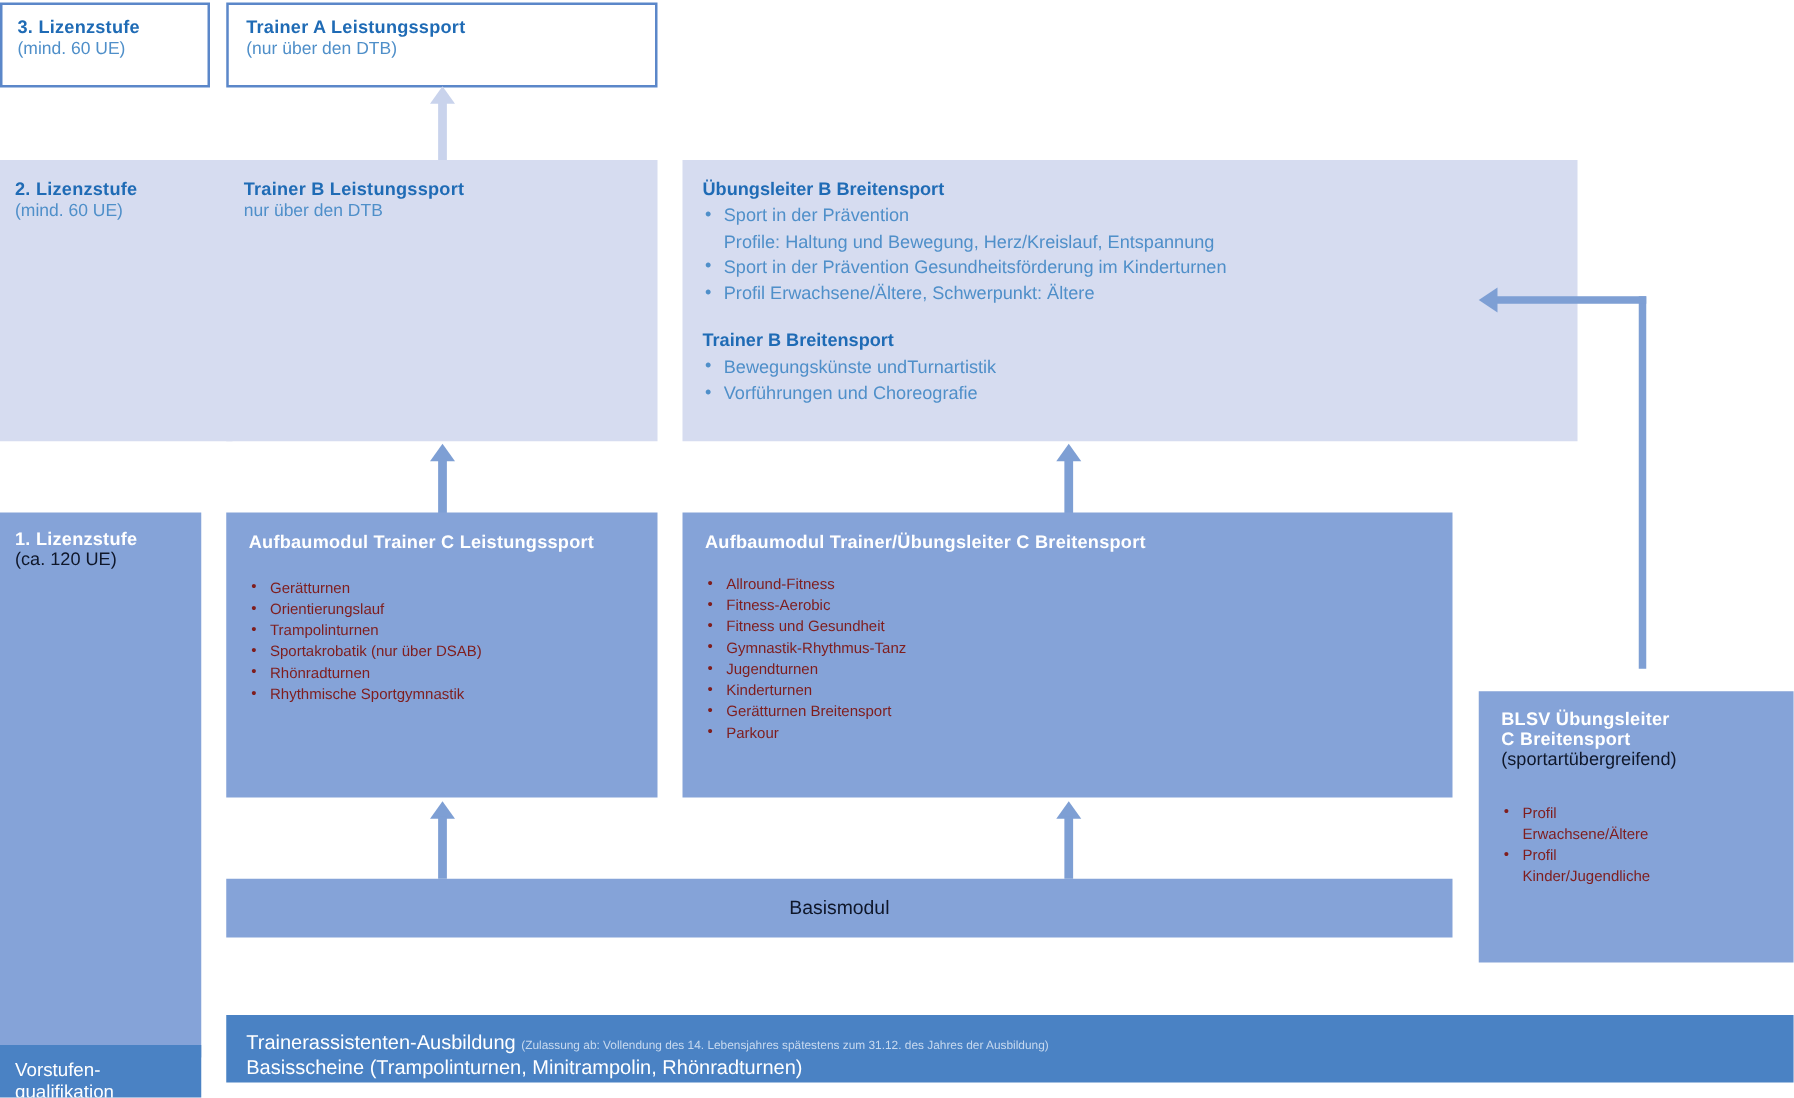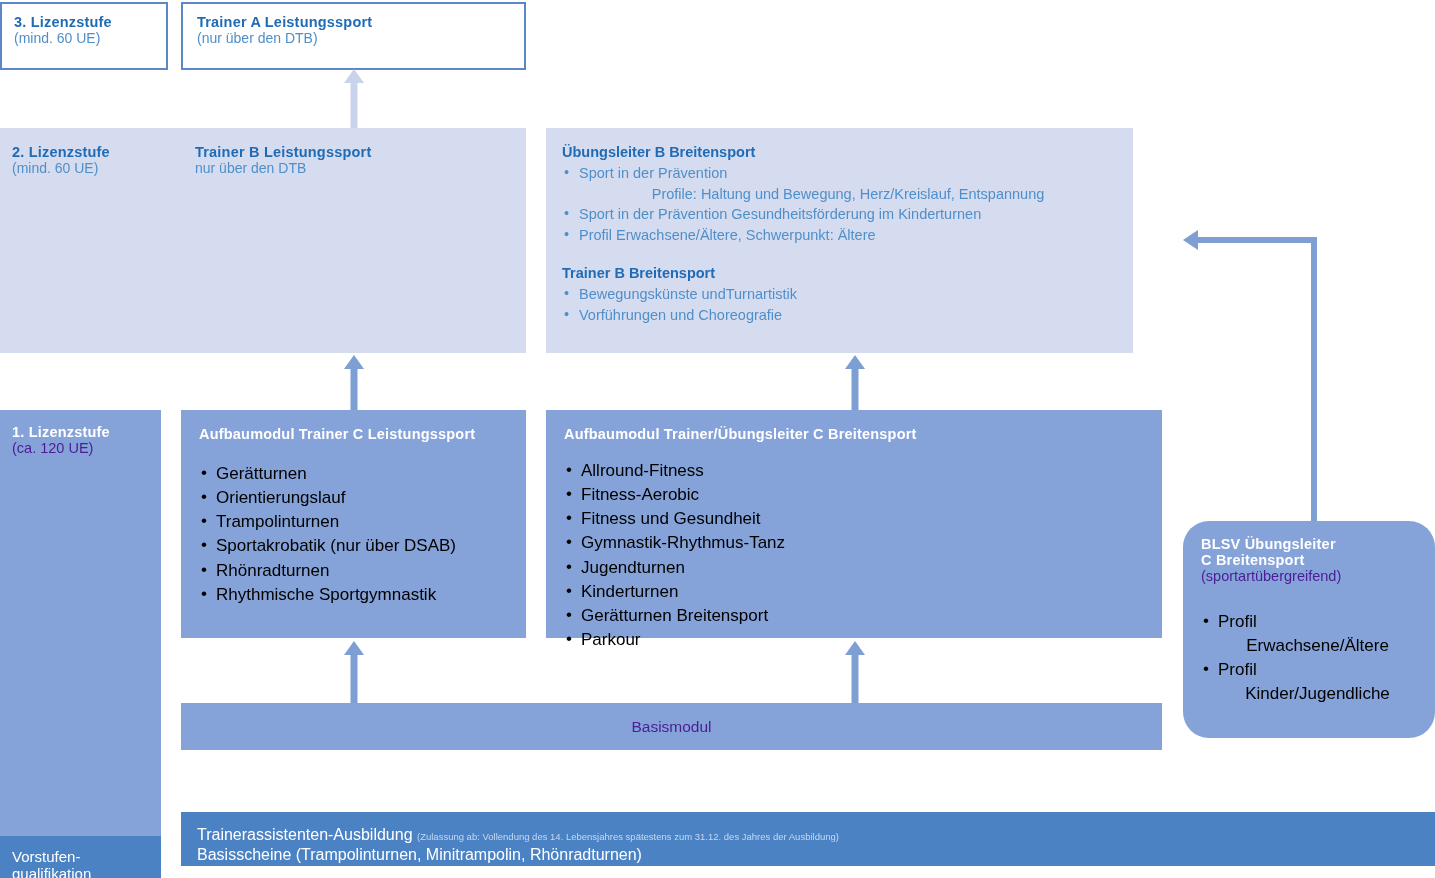--- a/index.html
+++ b/index.html
@@ -21,33 +21,33 @@
   
   .lvl2{background:#d6dcf0;}
   .lvl2 .title{color:#1f6bb5;font-weight:bold;font-size:14.5px;letter-spacing:.2px;}
   .lvl2 .sub{color:#4f8fc9;font-size:14px;}
   .lvl2 .hdr{color:#1f6bb5;font-weight:bold;font-size:14.5px;}
   .lvl2 li,.lvl2 .plain{color:#4f8fc9;font-size:14.5px;}
 
   
   .lvl1{background:#85a3d8;}
   .lvl1 .title{color:#ffffff;font-weight:bold;font-size:14.5px;letter-spacing:.2px;}
-  .lvl1 .sub{color:#4c1d95;font-size:14.5px;}
-  .lvl1 li{color:#000000;font-size:17px;}
+  .lvl1 .sub{color:#0f172a;font-size:14.5px;}
+  .lvl1 li{color:#7f1d1d;font-size:12px;}
 
   
   .lvl0{background:#4a82c4;}
   .lvl0 .title{color:#ffffff;font-size:15px;}
   .lvl0 .strong{color:#ffffff;font-size:16px;}
   .lvl0 .fine{color:#c7d9ef;font-size:9.5px;}
 
   ul.bul{list-style:none;margin:0;padding:0;}
   ul.bul li{position:relative;padding-left:17px;line-height:1.42;}
   ul.bul li:before{content:"\2022";position:absolute;left:2px;top:-1px;}
-  ul.bul li .cont{display:block;padding-left:0;text-align:center;}
+  ul.bul li .cont{display:block;padding-left:0;}
 
   .pad{padding:13px 18px 10px 18px;}
 
   
   .arrow-up{position:absolute;}
   .arrow-up .shaft{position:absolute;left:50%;transform:translateX(-50%);width:7px;background:#7e9fd4;}
   .arrow-up .head{
     position:absolute;left:50%;transform:translateX(-50%);top:0;
     width:0;height:0;border-left:10px solid transparent;border-right:10px solid transparent;
     border-bottom:14px solid #7e9fd4;
@@ -95,21 +95,21 @@
     </div>
   </div>
 
   <div class="box lvl2" style="left:181px;top:128px;width:345px;height:225px;">
     <div class="pad" style="padding:16px 14px;">
       <div class="title">Trainer B Leistungssport</div>
       <div class="sub">nur über den DTB</div>
     </div>
   </div>
 
-  <div class="box lvl2" style="left:546px;top:128px;width:587px;height:225px;">
+  <div class="box lvl2" style="left:546px;top:128px;width:716px;height:225px;">
     <div class="pad" style="padding:16px 16px;">
       <div class="hdr">Übungsleiter B Breitensport</div>
       <ul class="bul" style="margin-top:3px;">
         <li>
           <span>Sport in der Prävention</span>
           <span class="cont">Profile: Haltung und Bewegung, Herz/Kreislauf, Entspannung</span>
         </li>
         <li>Sport in der Prävention Gesundheitsförderung im Kinderturnen</li>
         <li>Profil Erwachsene/Ältere, Schwerpunkt: Ältere</li>
       </ul>
@@ -166,21 +166,21 @@
         <li>Fitness und Gesundheit</li>
         <li>Gymnastik-Rhythmus-Tanz</li>
         <li>Jugendturnen</li>
         <li>Kinderturnen</li>
         <li>Gerätturnen Breitensport</li>
         <li>Parkour</li>
       </ul>
     </div>
   </div>
 
-  <div class="box lvl1" style="left:1183px;top:521px;width:252px;height:217px;border-radius:26px;">
+  <div class="box lvl1" style="left:1183px;top:553px;width:252px;height:217px;">
     <div class="pad" style="padding:15px 18px;">
       <div class="title">BLSV Übungsleiter</div>
       <div class="title">C Breitensport</div>
       <div class="sub">(sportartübergreifend)</div>
       <ul class="bul" style="margin-top:26px;line-height:1.35;">
         <li>
           <span>Profil</span>
           <span class="cont">Erwachsene/Ältere</span>
         </li>
         <li>

